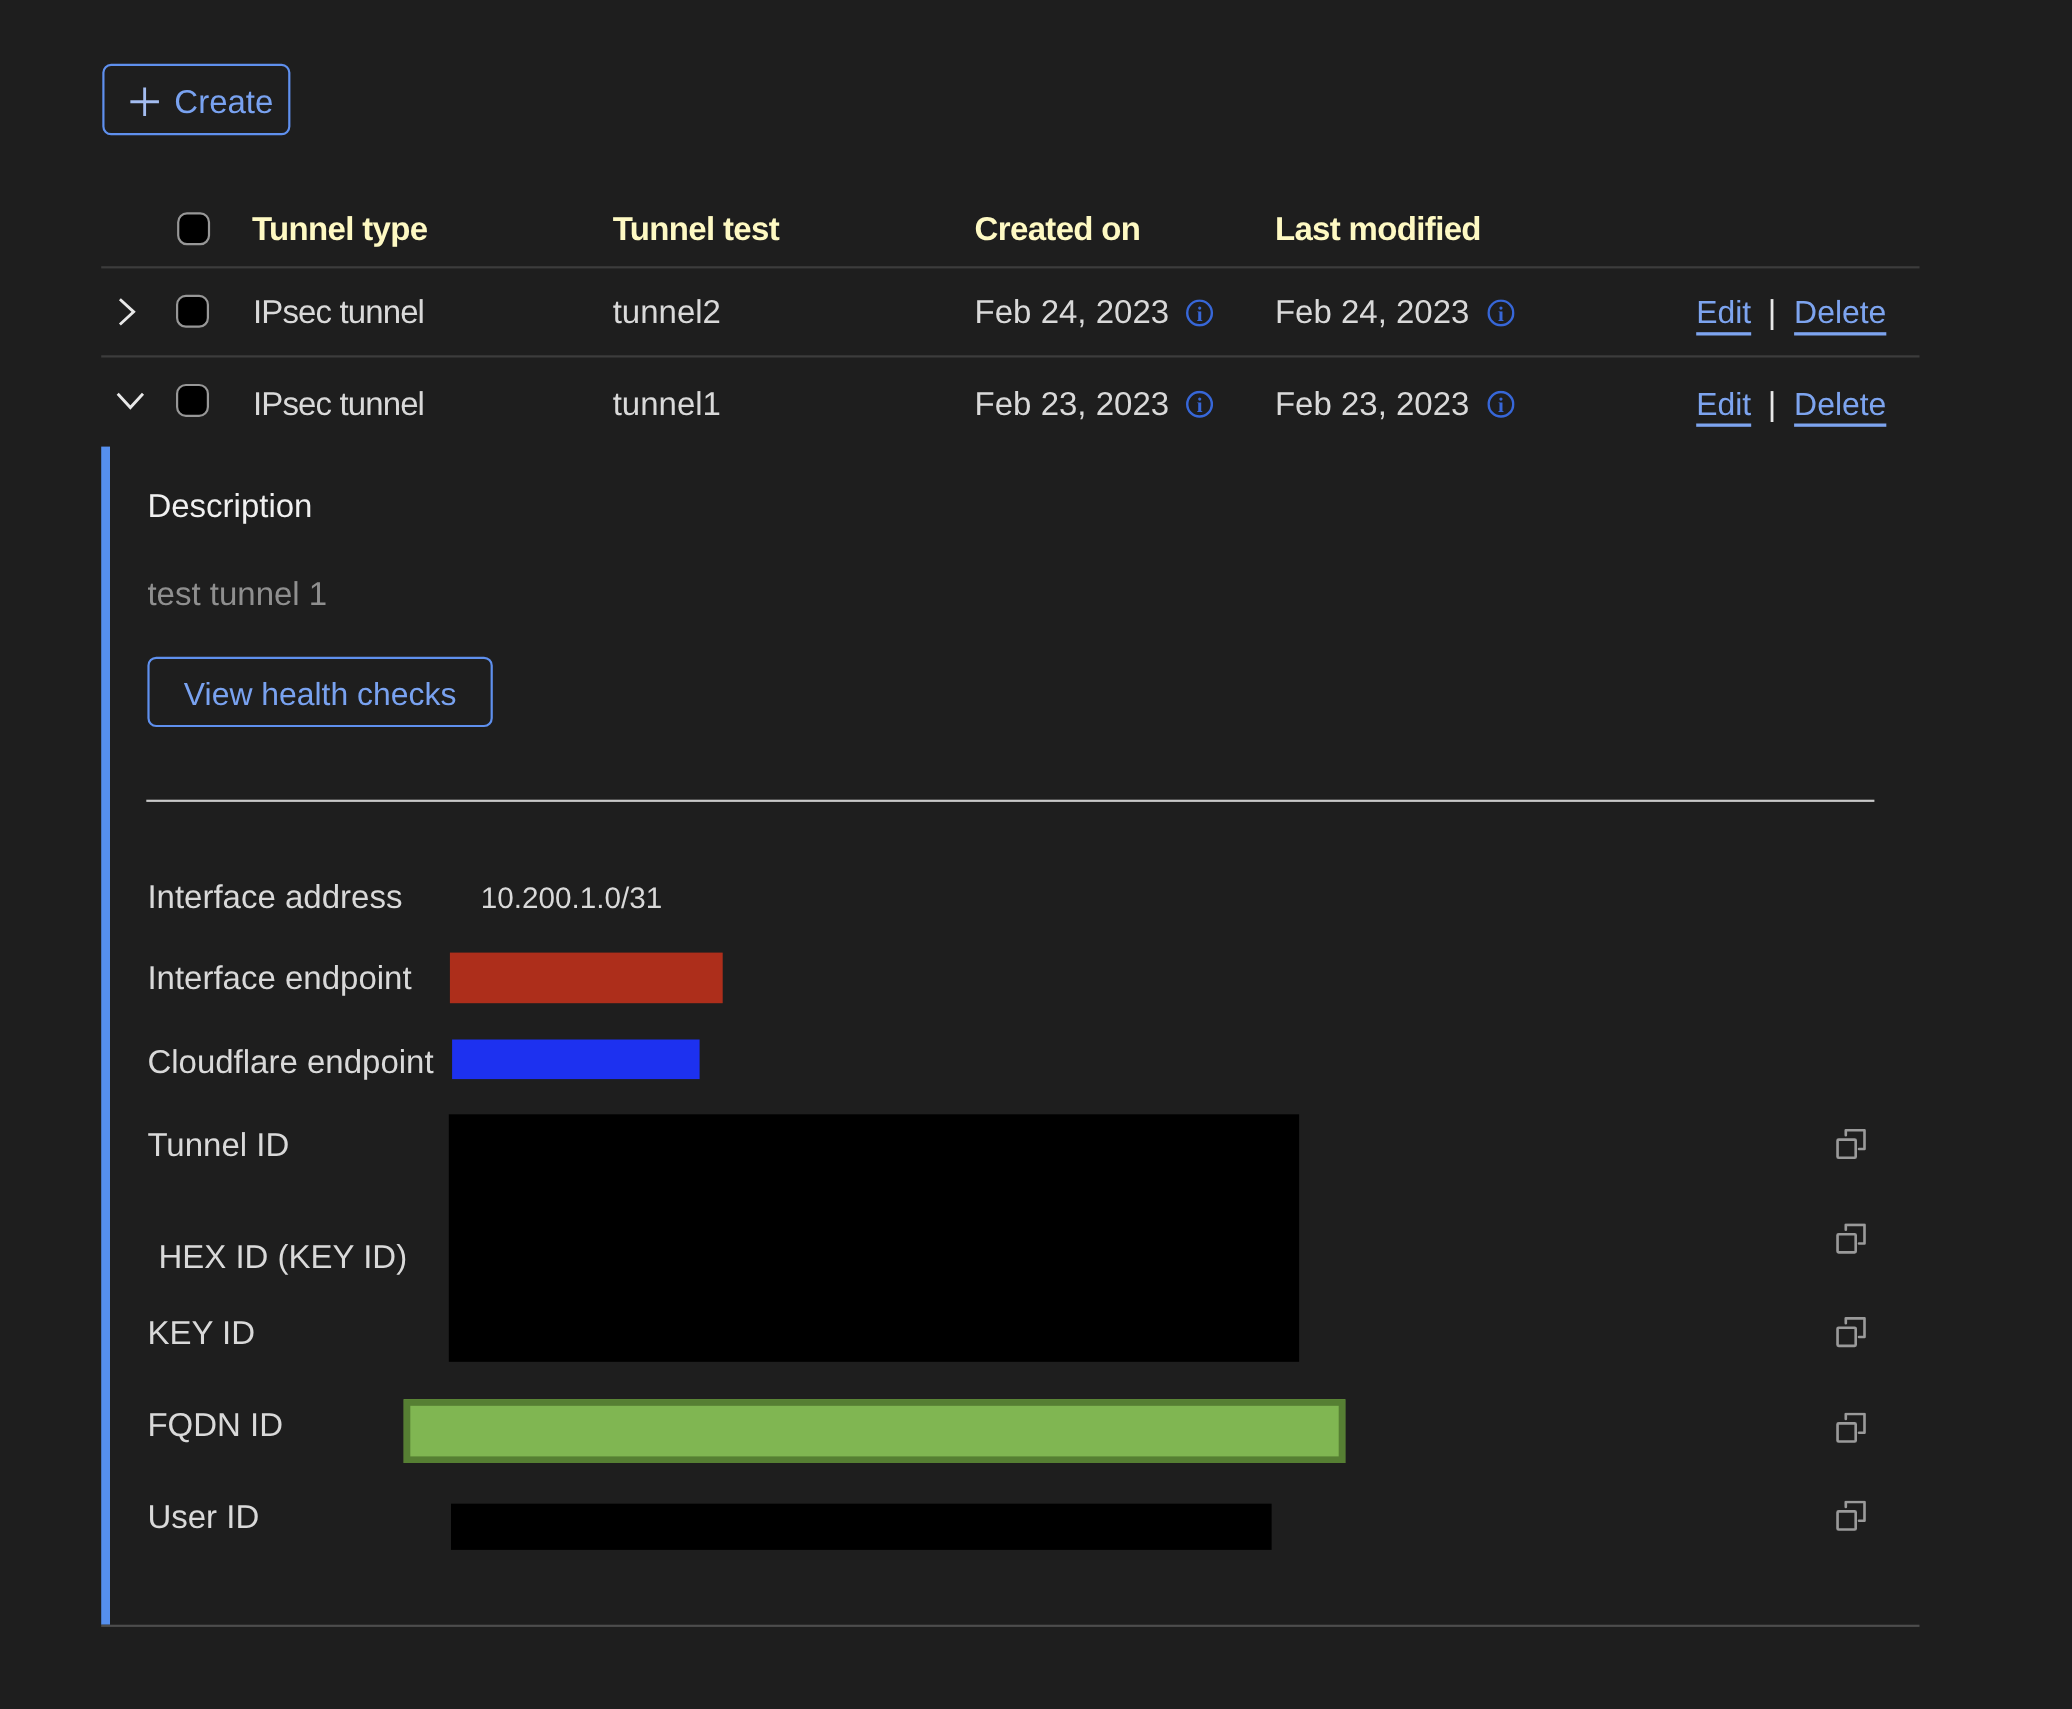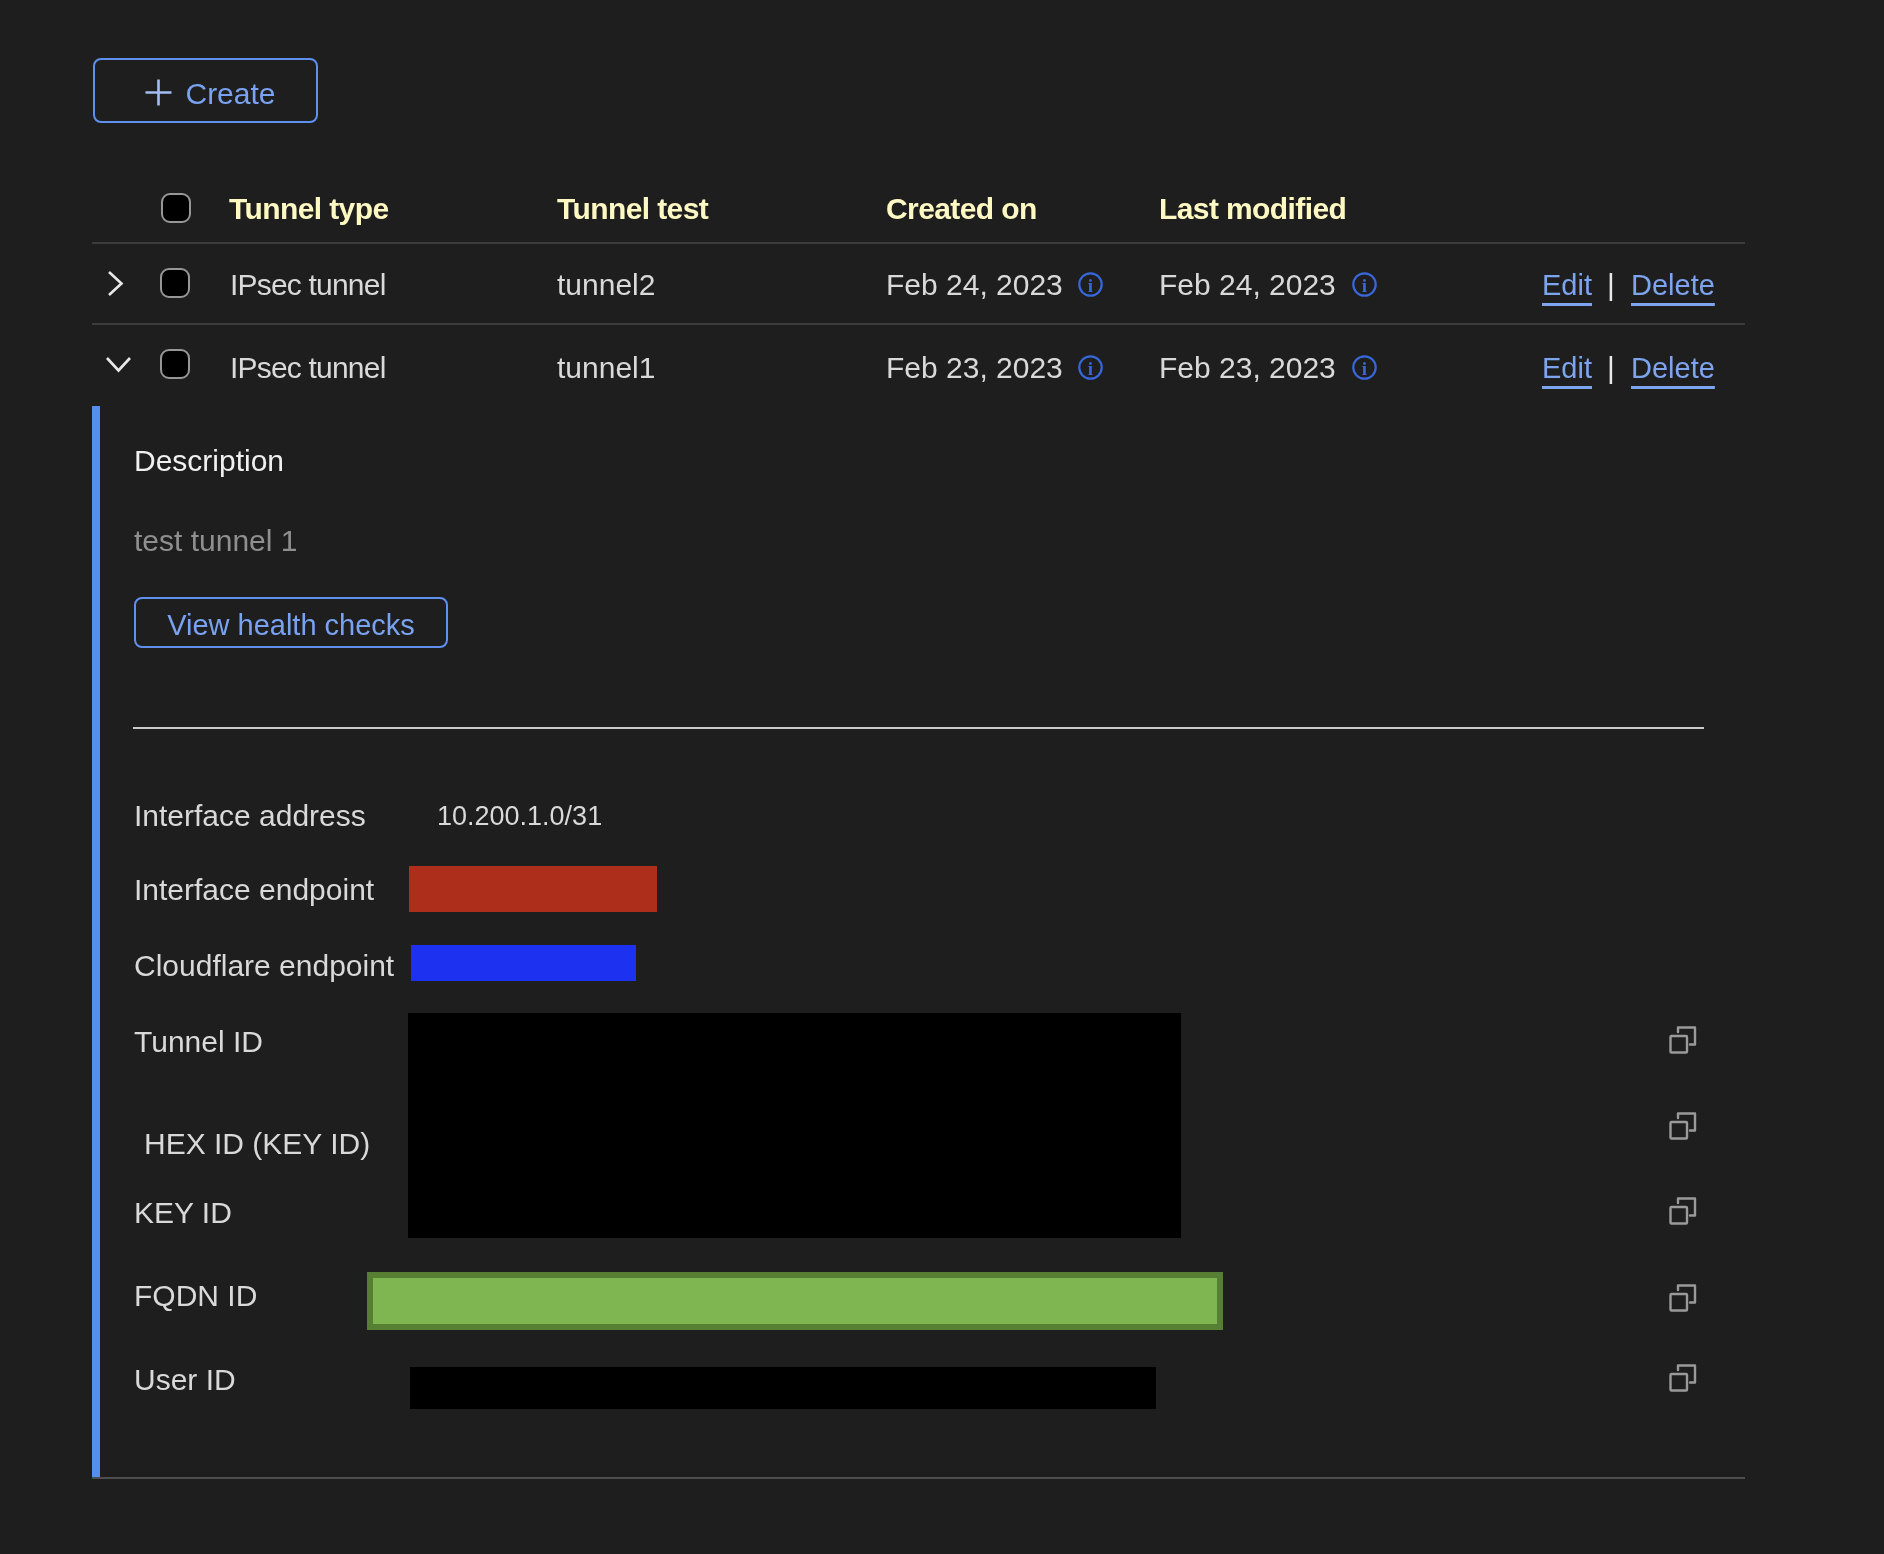--- a/index.html
+++ b/index.html
@@ -16,21 +16,21 @@
 .th{position:absolute;font-size:30px;font-weight:bold;letter-spacing:-0.6px;color:#fef9c3;line-height:1;white-space:nowrap;}
 .hline{position:absolute;height:2px;background:#3c3c3c;}
 .checkbox{position:absolute;width:30px;height:30px;border:2px solid #979797;border-radius:9px;background:#000;box-sizing:border-box;}
 .link{font-size:29px !important;color:#7da4ef;text-decoration:underline;text-decoration-thickness:2.5px;text-underline-offset:8px;}
 .btn{position:absolute;border:2px solid #5f90ee;border-radius:8px;box-sizing:border-box;color:#79a2f0;font-size:30px;display:flex;align-items:center;justify-content:center;background:transparent;}
 .redact{position:absolute;}
 </style>
 </head>
 <body>
 
-<div class="btn" style="left:93px;top:58px;width:225px;height:65px;">
+<div class="btn" style="left:93px;top:58px;width:171px;height:65px;">
   <svg width="27" height="29" viewBox="0 0 27 29" style="margin-left:10px;margin-right:13px;position:relative;top:2px;">
     <path d="M13.5 1.5v26M0.5 14.5h26" stroke="#a4bdf1" stroke-width="2.6" fill="none"></path>
   </svg>
   <span style="position:relative;top:3px;">Create</span>
 </div>
 
 <div class="checkbox" style="left:161px;top:193px;"></div>
 <div class="th" style="left:229px;top:194px;">Tunnel type</div>
 <div class="th" style="left:557px;top:194px;">Tunnel test</div>
 <div class="th" style="left:886px;top:194px;">Created on</div>
@@ -76,21 +76,21 @@
 </svg>
 <div class="t link" style="left:1542px;top:354px;">Edit</div>
 <div class="t" style="left:1607px;top:353px;color:#e8e8e8;">|</div>
 <div class="t link" style="left:1631px;top:354px;">Delete</div>
 
 <div class="abs" style="left:92px;top:406px;width:8px;height:1071px;background:#558fee;"></div>
 
 <div class="t" style="left:134px;top:446px;color:#f0f0f0;">Description</div>
 <div class="t" style="left:134px;top:526px;color:#8f8f8f;">test tunnel 1</div>
 
-<div class="btn" style="left:134px;top:597px;width:314px;height:51px;">
+<div class="btn" style="left:134px;top:597px;width:314px;height:64px;">
     <span style="position:relative;top:3px;font-size:29px;">View health checks</span>
   </div>
 
 <div class="abs" style="left:133px;top:727px;width:1571px;height:2px;background:#c9c9c9;"></div>
 
 <div class="t" style="left:134px;top:801px;">Interface address</div>
 <div class="t" style="left:437px;top:803px;font-size:27px;">10.200.1.0/31</div>
 
 <div class="t" style="left:134px;top:875px;">Interface endpoint</div>
 <div class="redact" style="left:409px;top:866px;width:248px;height:46px;background:#ad2e1b;"></div>

